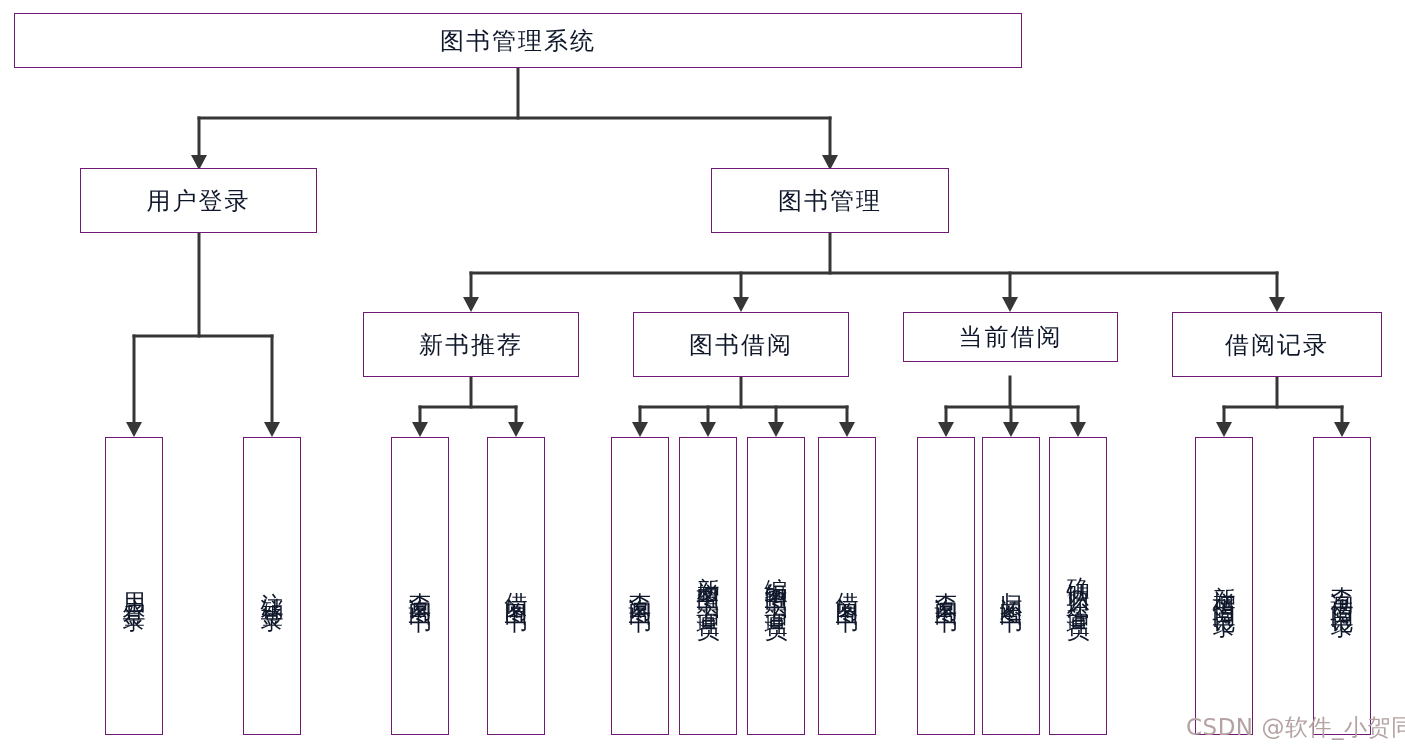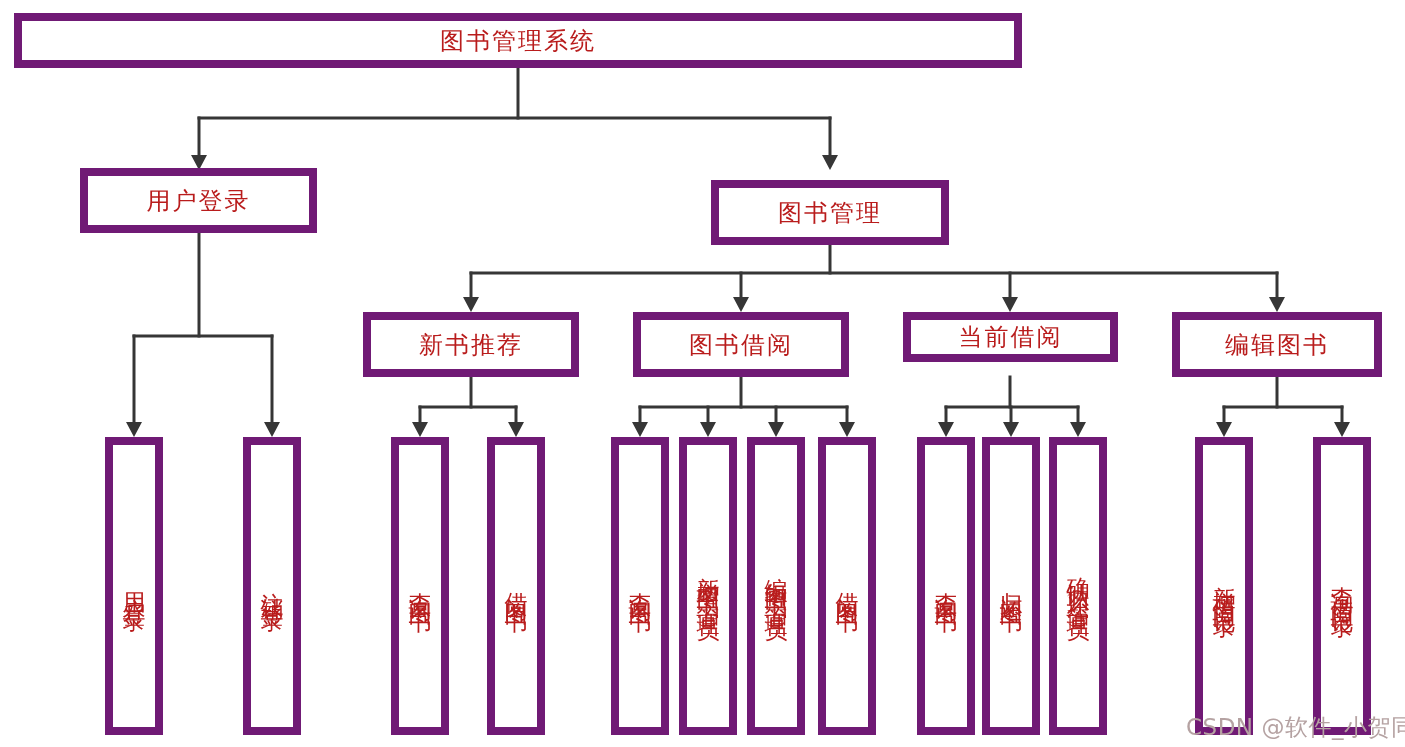--- a/index.html
+++ b/index.html
@@ -13,22 +13,22 @@
     background:#ffffff;
     overflow:hidden;
   }
   .wires{
     position:absolute;left:0;top:0;z-index:2;
   }
   .node{
     position:absolute;
     box-sizing:border-box;
     background:#ffffff;
-    border:8px solid #701a75;
-    color:#b91c1c;
+    border:1px solid #701a75;
+    color:#0f172a;
     display:flex;align-items:center;justify-content:center;
     z-index:3;
   }
   .node.h{
     font-size:24px;
     letter-spacing:2px;
     white-space:nowrap;
   }
   .node.v{
     font-size:23px;
@@ -114,26 +114,26 @@
       <polygon points="1003,422 1019,422 1011,437"></polygon>
       <polygon points="1070,422 1086,422 1078,437"></polygon>
       <polygon points="1216,422 1232,422 1224,437"></polygon>
       <polygon points="1334,422 1350,422 1342,437"></polygon>
     </g>
   </svg>
 
   <div class="node h" style="left:14px;top:13px;width:1008px;height:55px;">图书管理系统</div>
 
   <div class="node h" style="left:80px;top:168px;width:237px;height:65px;">用户登录</div>
-  <div class="node h" style="left:711px;top:168px;width:238px;height:65px;margin-top:12px;">图书管理</div>
+  <div class="node h" style="left:711px;top:168px;width:238px;height:65px;">图书管理</div>
 
   <div class="node h" style="left:363px;top:312px;width:216px;height:65px;">新书推荐</div>
   <div class="node h" style="left:633px;top:312px;width:216px;height:65px;font-family:Liberation Serif, serif;">图书借阅</div>
   <div class="node h" style="left:903px;top:312px;width:215px;height:50px;">当前借阅</div>
-  <div class="node h" style="left:1172px;top:312px;width:210px;height:65px;">编辑图书</div>
+  <div class="node h" style="left:1172px;top:312px;width:210px;height:65px;">借阅记录</div>
 
   <div class="node v" style="left:105px;top:437px;width:58px;height:298px;">用户登录</div>
   <div class="node v" style="left:243px;top:437px;width:58px;height:298px;">注销登录</div>
 
   <div class="node v" style="left:391px;top:437px;width:58px;height:298px;">查询图书</div>
   <div class="node v" style="left:487px;top:437px;width:58px;height:298px;">借阅图书</div>
 
   <div class="node v" style="left:611px;top:437px;width:58px;height:298px;">查询图书</div>
   <div class="node v" style="left:679px;top:437px;width:58px;height:298px;">新增图书（管理员）</div>
   <div class="node v" style="left:747px;top:437px;width:58px;height:298px;">编辑图书（管理员）</div>

